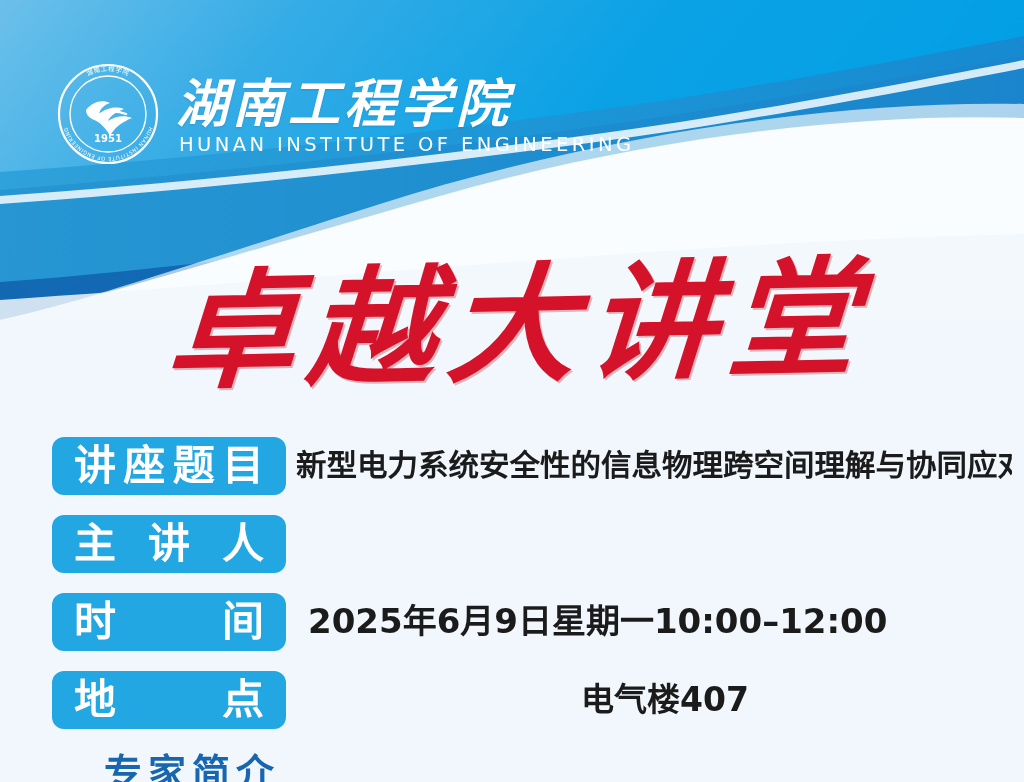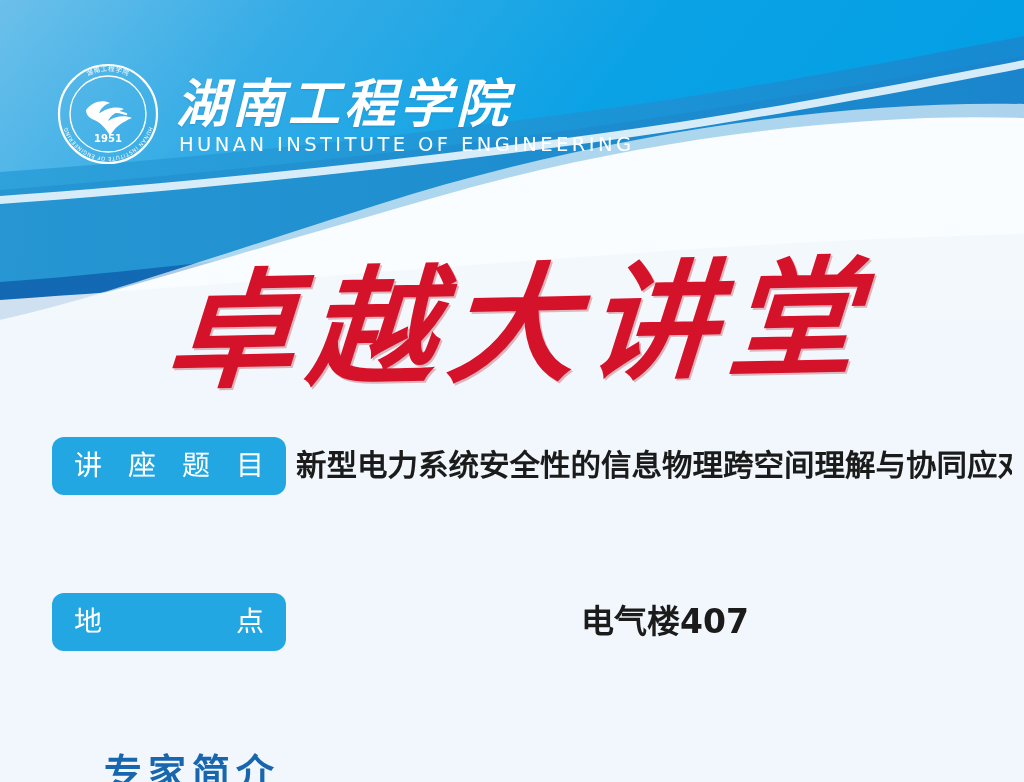--- a/index.html
+++ b/index.html
@@ -122,22 +122,22 @@
     background: #22a7e2;
     display: flex;
     align-items: center;
     justify-content: center;
     box-sizing: border-box;
     padding: 0 22px;
   }
   .info-pill-label {
     width: 100%;
     color: #ffffff;
-    font-size: 28px;
-    font-weight: 400;
+    font-size: 42px;
+    font-weight: 700;
     line-height: 1;
     text-align: justify;
     text-align-last: justify;
     letter-spacing: 0;
     white-space: nowrap;
   }
   .info-value {
     flex: 1 1 auto;
     font-size: 32px;
     font-weight: 700;
@@ -249,22 +249,31 @@
   <div class="info-block">
 
     <div class="info-row info-row-title">
       <div class="info-pill">
         <span class="info-pill-label">讲座题目</span>
       </div>
       <div class="info-value">新型电力系统安全性的信息物理跨空间理解与协同应对机制</div>
     </div>
 
     <div class="info-row info-row-speaker">
-    </div>
-
+      <div class="info-pill">
+        <span class="info-pill-label">主讲人</span>
+      </div>
+    </div>
+
+    <div class="info-row info-row-time">
+      <div class="info-pill">
+        <span class="info-pill-label">时间</span>
+      </div>
+      <div class="info-value">2025年6月9日星期一10:00–12:00</div>
+    </div>
 
     <div class="info-row info-row-place">
       <div class="info-pill">
         <span class="info-pill-label">地点</span>
       </div>
       <div class="info-value">电气楼407</div>
     </div>
 
   </div>
 

